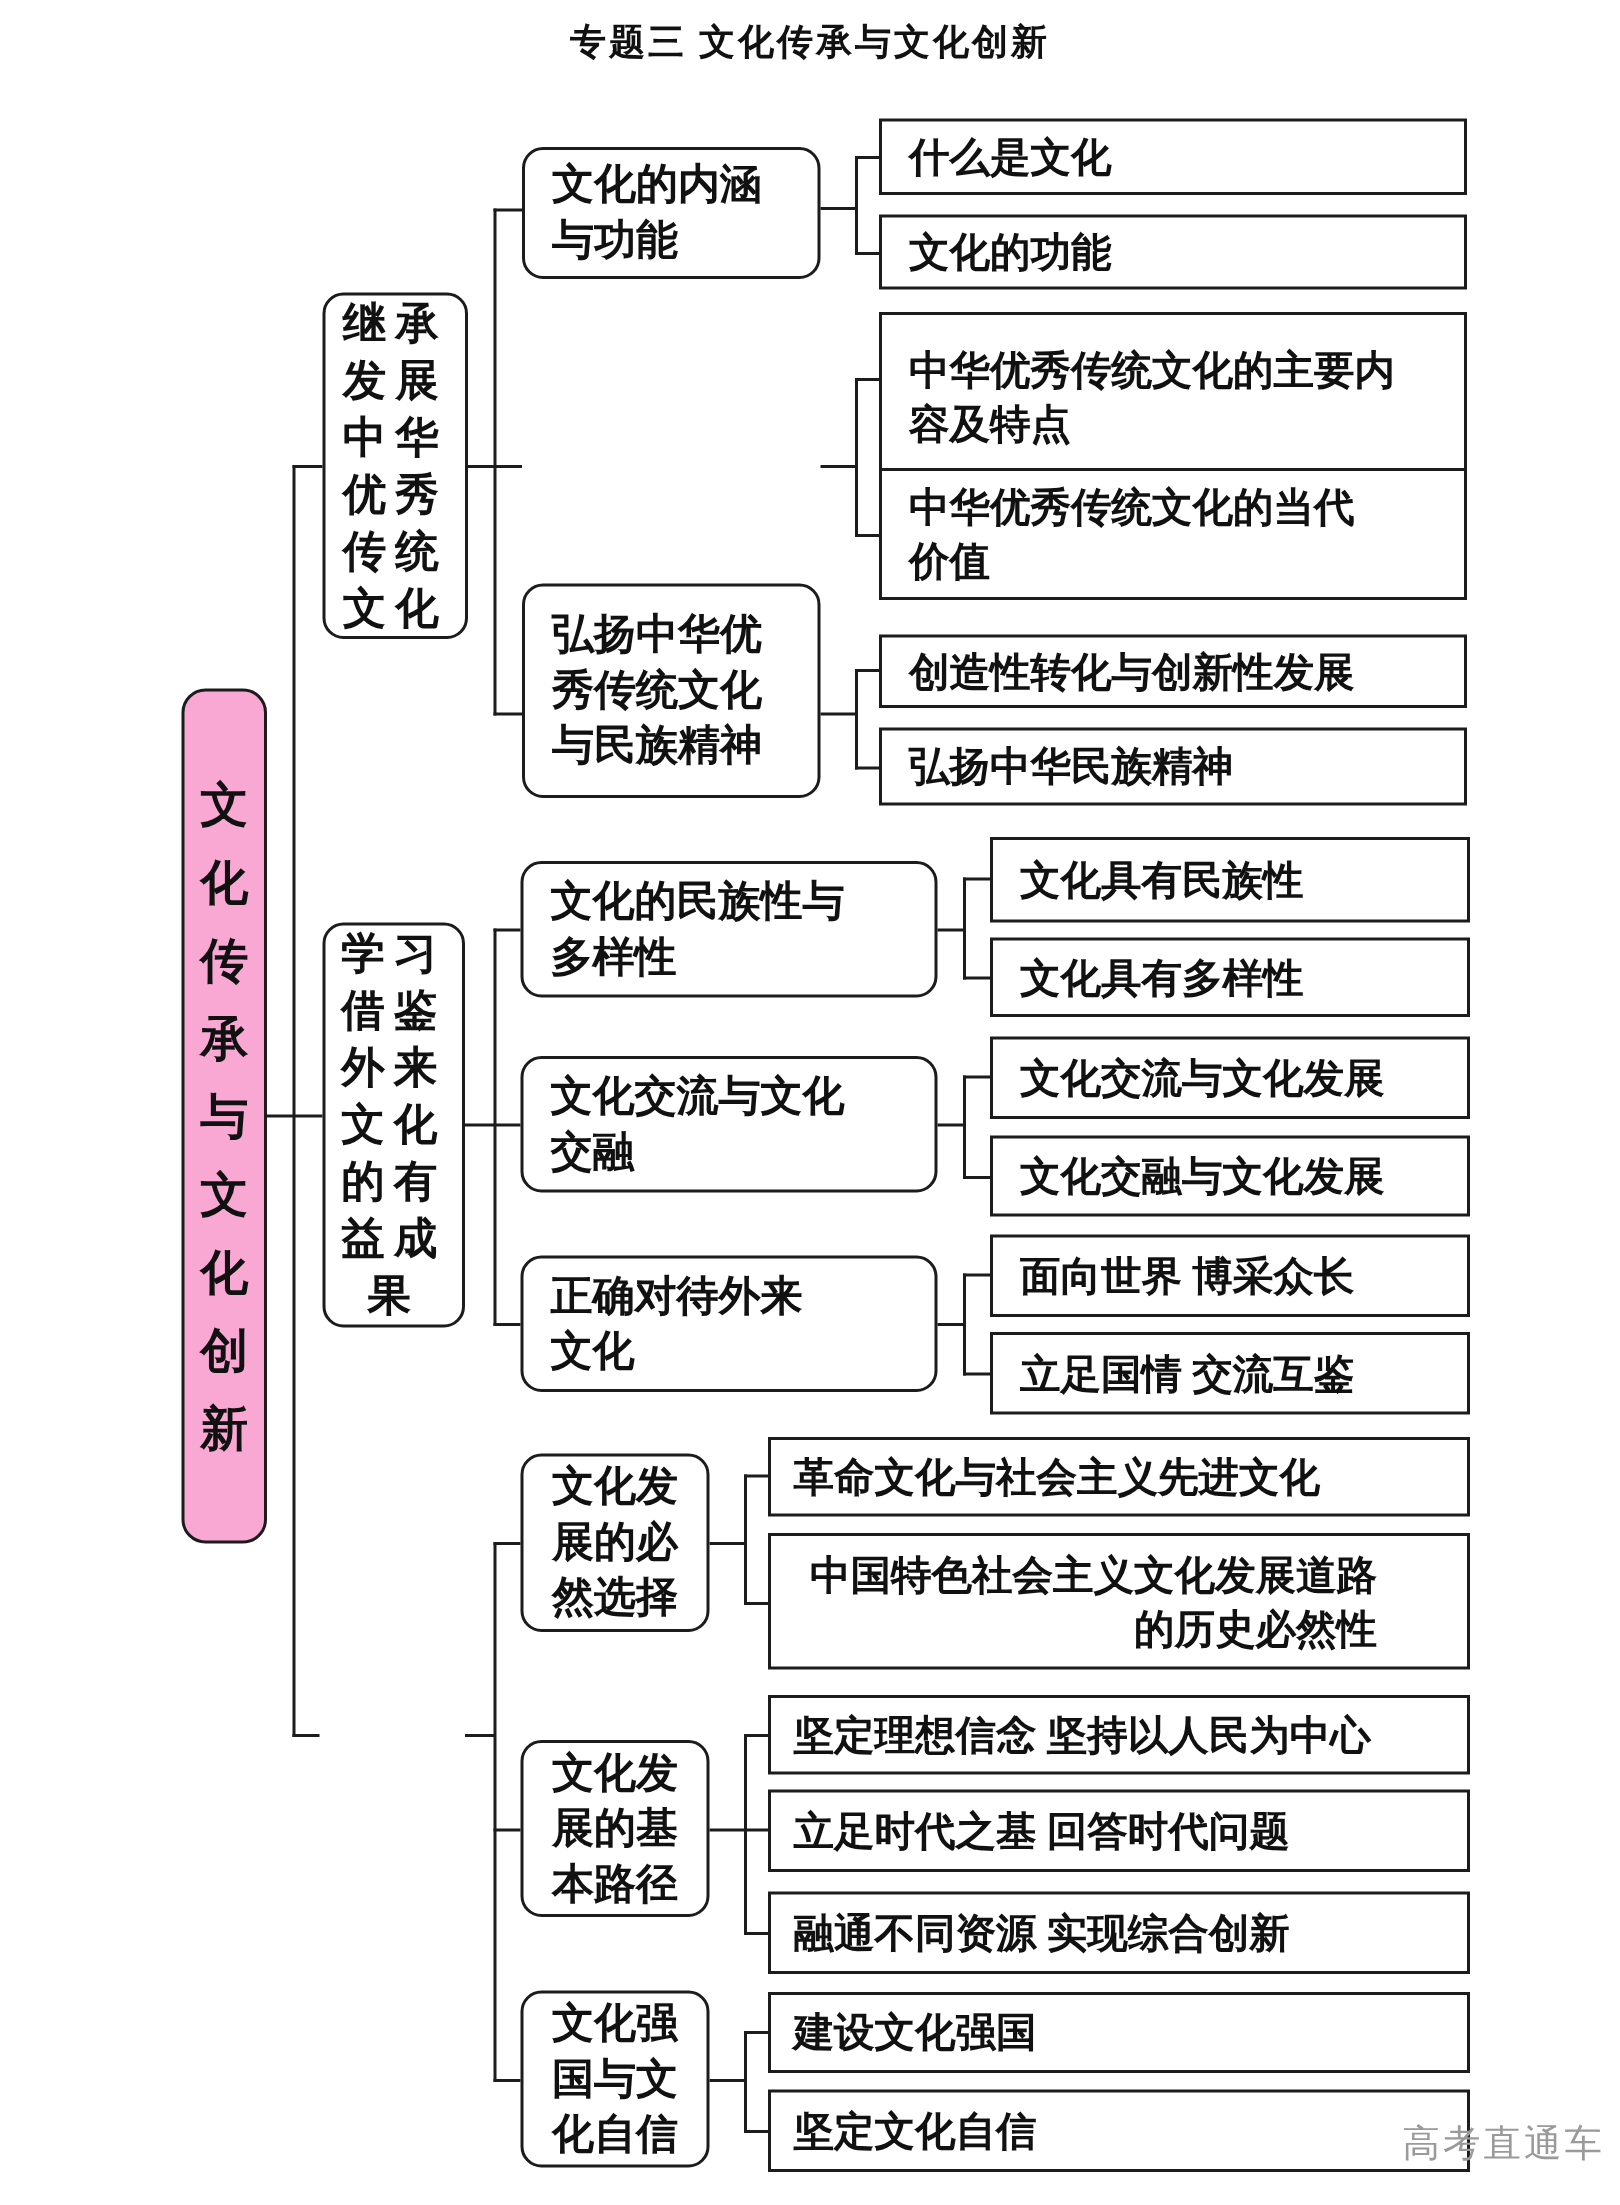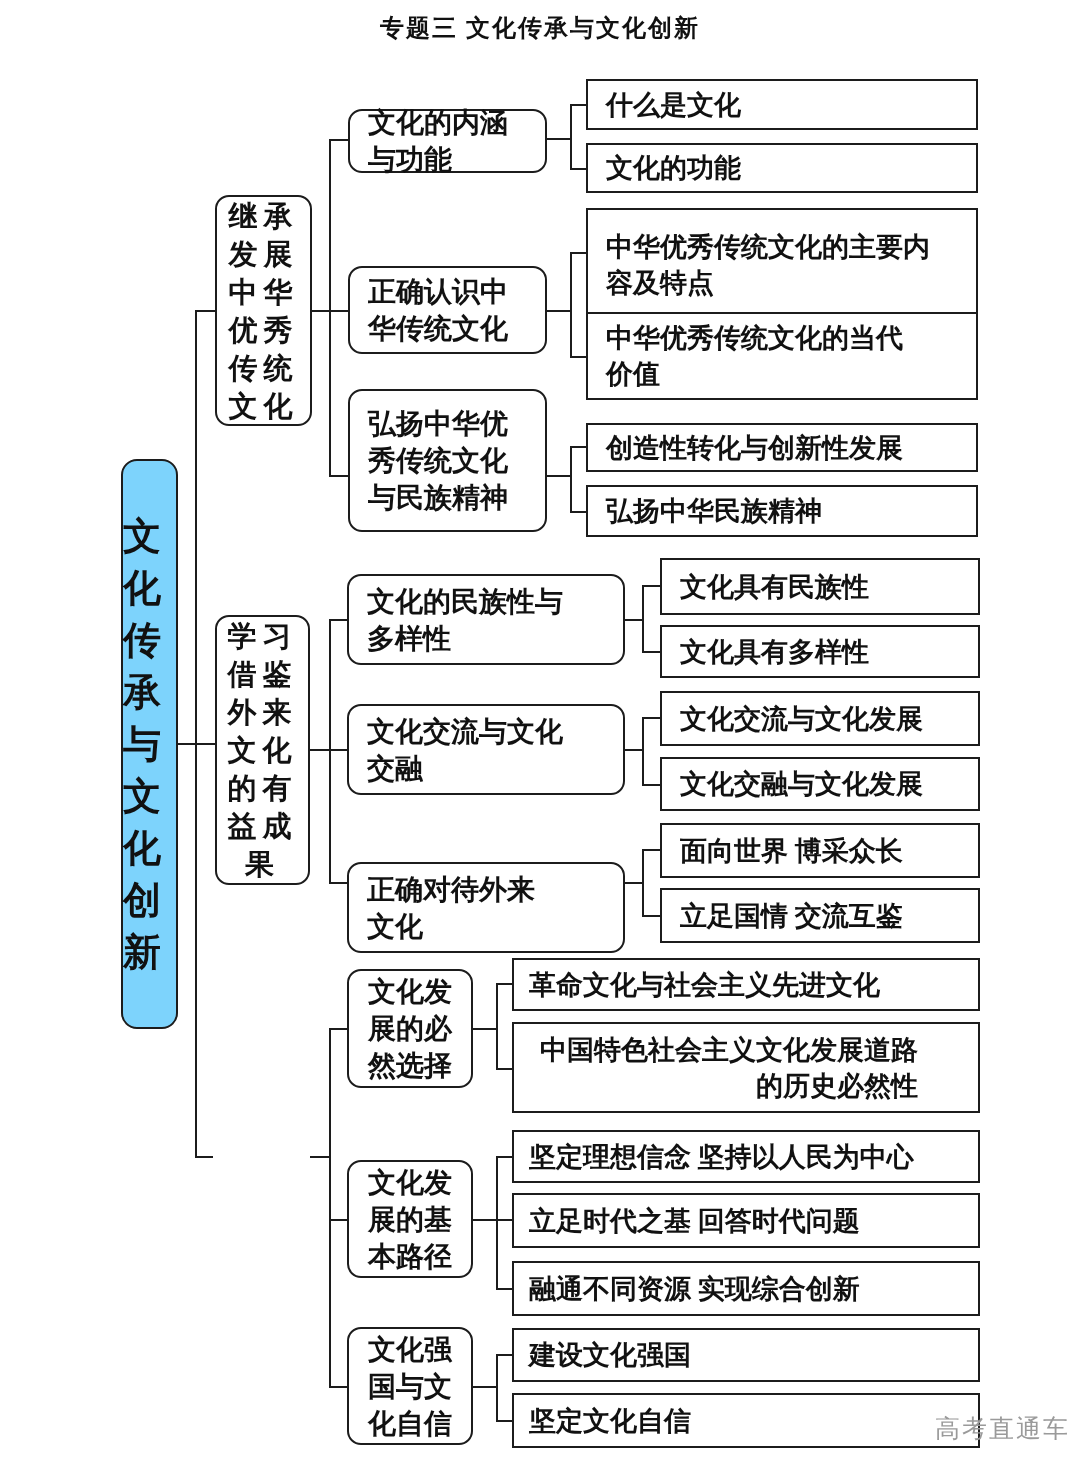--- a/index.html
+++ b/index.html
@@ -3,27 +3,27 @@
 <meta charset="utf-8">
 <style>
   html,body{margin:0;padding:0;background:#fff;}
   #stage{position:relative;width:1080px;height:1470px;background:#ffffff;overflow:hidden;
          font-family:"Liberation Serif","DejaVu Serif",serif;color:#111;}
   .title{position:absolute;top:12px;left:0;width:100%;text-align:center;
          font-size:24px;font-weight:bold;letter-spacing:2px;}
   .box{position:absolute;box-sizing:border-box;border:2px solid #1c1c1c;background:#fff;
        display:flex;align-items:center;font-weight:bold;}
   .rnd{border-radius:14px;}
-  .root{font-size:38px;line-height:52px;background:#7dd3fc;border-radius:16px;
-        justify-content:center;text-align:left;}
+  .root{font-size:32px;line-height:52px;background:#f9a8d4;border-radius:16px;
+        justify-content:center;text-align:center;}
   .branch{font-size:29px;line-height:38px;letter-spacing:6px;padding:0 6px;
           justify-content:center;text-align:center;}
   .sub{font-size:28px;line-height:37px;padding:0 25px 0 18px;}
   .sub2{padding:0 55px 0 18px;}
-  .sub2c{padding:0 70px 0 18px;margin-top:25px;}
+  .sub2c{padding:0 70px 0 18px;}
   .sub3{font-size:28px;line-height:37px;padding:0 10px;justify-content:center;text-align:center;}
   .leaf{font-size:27px;line-height:36px;padding:0 30px 0 18px;}
   .leaf.nr{padding:0 50px 0 18px;}
   .leaf.mid{padding:0 12px 0 18px;}
   .leaf.bot{padding:0 60px 0 15px;text-align:right;}
   .ln{position:absolute;background:#1c1c1c;}
   .wm{position:absolute;left:935px;top:1412px;font-size:25px;color:#9a9a9a;
       letter-spacing:2px;font-weight:normal;}
 </style>
 </head>
@@ -88,22 +88,21 @@
       <div class="ln" style="left: 496px; top: 1420px; width: 16px; height: 2px;"></div>
     </div>
 
   <div class="title">专题三 文化传承与文化创新</div>
 
   <div class="box root" style="left:121px;top:459px;width:57px;height:570px">文化传承与文化创新</div>
 
   <div class="box rnd branch" style="left:215px;top:195px;width:97px;height:231px">继承发展中华优秀传统文化</div>
   <div class="box rnd branch" style="left:215px;top:615px;width:95px;height:270px">学习借鉴外来文化的有益成果</div>
 
-  <div class="box rnd sub" style="left:348px;top:109px;width:199px;height:64px">文化的内涵与功能</div>
-  <div class="box rnd sub" style="left:348px;top:266px;width:199px;height:88px">正确认识中华传统文化</div>
+  <div class="box rnd sub" style="left:348px;top:98px;width:199px;height:88px">文化的内涵与功能</div>
   <div class="box rnd sub" style="left:348px;top:389px;width:199px;height:143px">弘扬中华优秀传统文化与民族精神</div>
 
   <div class="box rnd sub sub2" style="left:347px;top:574px;width:278px;height:91px">文化的民族性与多样性</div>
   <div class="box rnd sub sub2" style="left:347px;top:704px;width:278px;height:91px">文化交流与文化交融</div>
   <div class="box rnd sub sub2c" style="left:347px;top:837px;width:278px;height:91px">正确对待外来文化</div>
 
   <div class="box rnd sub3" style="left:347px;top:969px;width:126px;height:119px">文化发展的必然选择</div>
   <div class="box rnd sub3" style="left:347px;top:1160px;width:126px;height:118px">文化发展的基本路径</div>
   <div class="box rnd sub3" style="left:347px;top:1327px;width:126px;height:118px">文化强国与文化自信</div>
 

